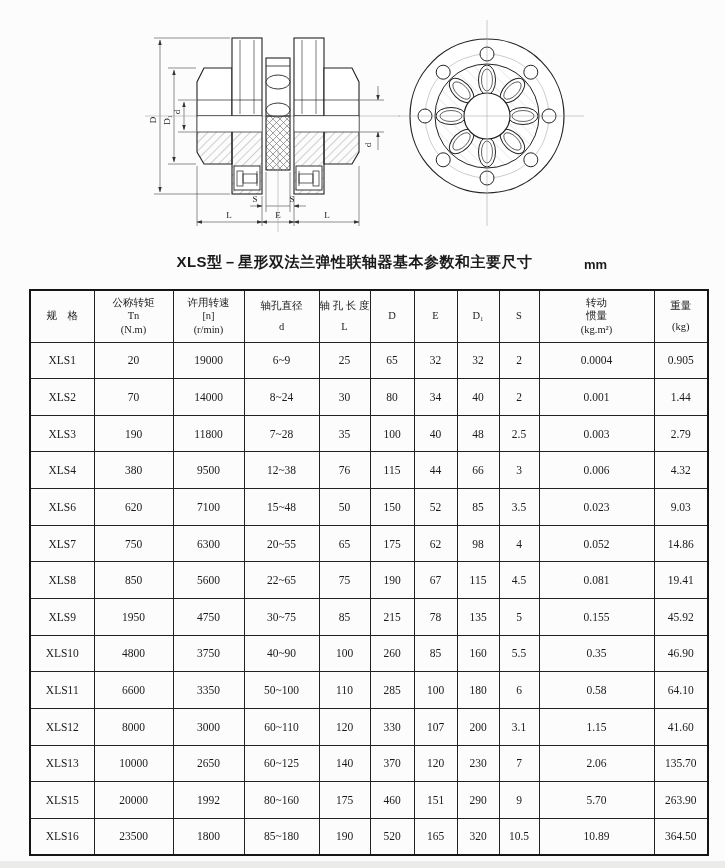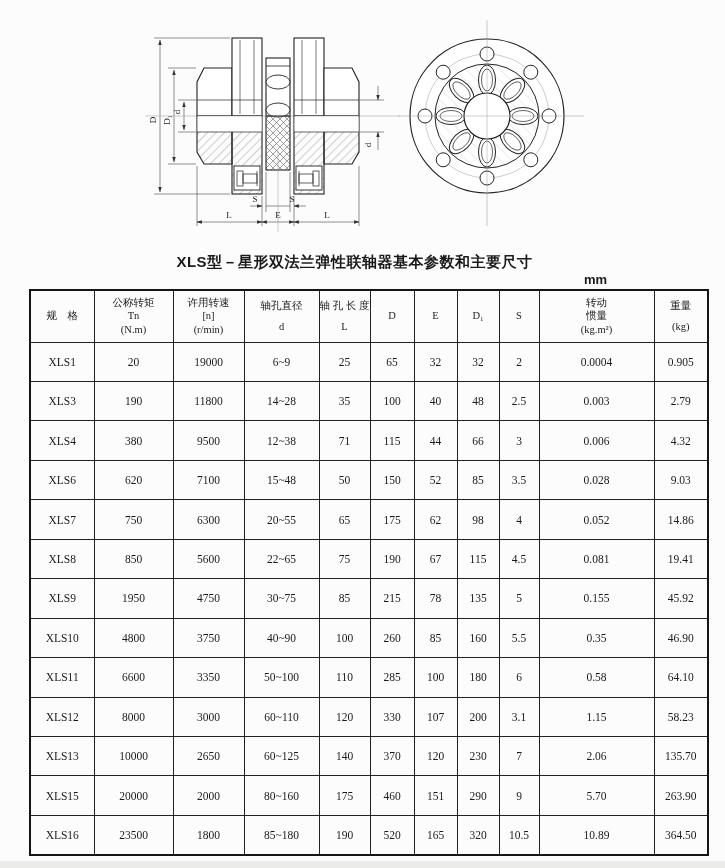--- a/index.html
+++ b/index.html
@@ -10,21 +10,21 @@
     font-family:"Liberation Serif","DejaVu Serif",serif;
     color:#1a1a1a;
   }
   .drawing-svg { position:absolute; left:0; top:0; }
   .doc-title {
     position:absolute; left:0; top:253px; width:709px;
     text-align:center; font-family:"Liberation Sans","DejaVu Sans",sans-serif;
     font-weight:bold; font-size:15px; letter-spacing:0.5px;
   }
   .unit-label {
-    position:absolute; left:584px; top:272px;
+    position:absolute; left:584px; top:257px;
     font-family:"Liberation Sans","DejaVu Sans",sans-serif;
     font-size:13px; font-weight:bold;
   }
   table.params {
     position:absolute; left:29px; top:289px;
     width:678px; height:567px;
     border-collapse:collapse; table-layout:fixed;
     border:2px solid #151515; background:transparent;
   }
   table.params th, table.params td {
@@ -289,56 +289,69 @@
           <td>6~9</td>
           <td>25</td>
           <td>65</td>
           <td>32</td>
           <td>32</td>
           <td>2</td>
           <td>0.0004</td>
           <td>0.905</td>
         </tr>
         <tr>
+          <td>XLS2</td>
+          <td>70</td>
+          <td>14000</td>
+          <td>8~24</td>
+          <td>30</td>
+          <td>80</td>
+          <td>34</td>
+          <td>40</td>
+          <td>2</td>
+          <td>0.001</td>
+          <td>1.44</td>
+        </tr>
+        <tr>
           <td>XLS3</td>
           <td>190</td>
           <td>11800</td>
-          <td>14~28</td>
+          <td>7~28</td>
           <td>35</td>
           <td>100</td>
           <td>40</td>
           <td>48</td>
           <td>2.5</td>
           <td>0.003</td>
           <td>2.79</td>
         </tr>
         <tr>
           <td>XLS4</td>
           <td>380</td>
           <td>9500</td>
           <td>12~38</td>
-          <td>71</td>
+          <td>76</td>
           <td>115</td>
           <td>44</td>
           <td>66</td>
           <td>3</td>
           <td>0.006</td>
           <td>4.32</td>
         </tr>
         <tr>
           <td>XLS6</td>
           <td>620</td>
           <td>7100</td>
           <td>15~48</td>
           <td>50</td>
           <td>150</td>
           <td>52</td>
           <td>85</td>
           <td>3.5</td>
-          <td>0.028</td>
+          <td>0.023</td>
           <td>9.03</td>
         </tr>
         <tr>
           <td>XLS7</td>
           <td>750</td>
           <td>6300</td>
           <td>20~55</td>
           <td>65</td>
           <td>175</td>
           <td>62</td>
@@ -403,39 +416,39 @@
           <td>XLS12</td>
           <td>8000</td>
           <td>3000</td>
           <td>60~110</td>
           <td>120</td>
           <td>330</td>
           <td>107</td>
           <td>200</td>
           <td>3.1</td>
           <td>1.15</td>
-          <td>58.23</td>
+          <td>41.60</td>
         </tr>
         <tr>
           <td>XLS13</td>
           <td>10000</td>
           <td>2650</td>
           <td>60~125</td>
           <td>140</td>
           <td>370</td>
           <td>120</td>
           <td>230</td>
           <td>7</td>
           <td>2.06</td>
           <td>135.70</td>
         </tr>
         <tr>
           <td>XLS15</td>
           <td>20000</td>
-          <td>2000</td>
+          <td>1992</td>
           <td>80~160</td>
           <td>175</td>
           <td>460</td>
           <td>151</td>
           <td>290</td>
           <td>9</td>
           <td>5.70</td>
           <td>263.90</td>
         </tr>
         <tr>

